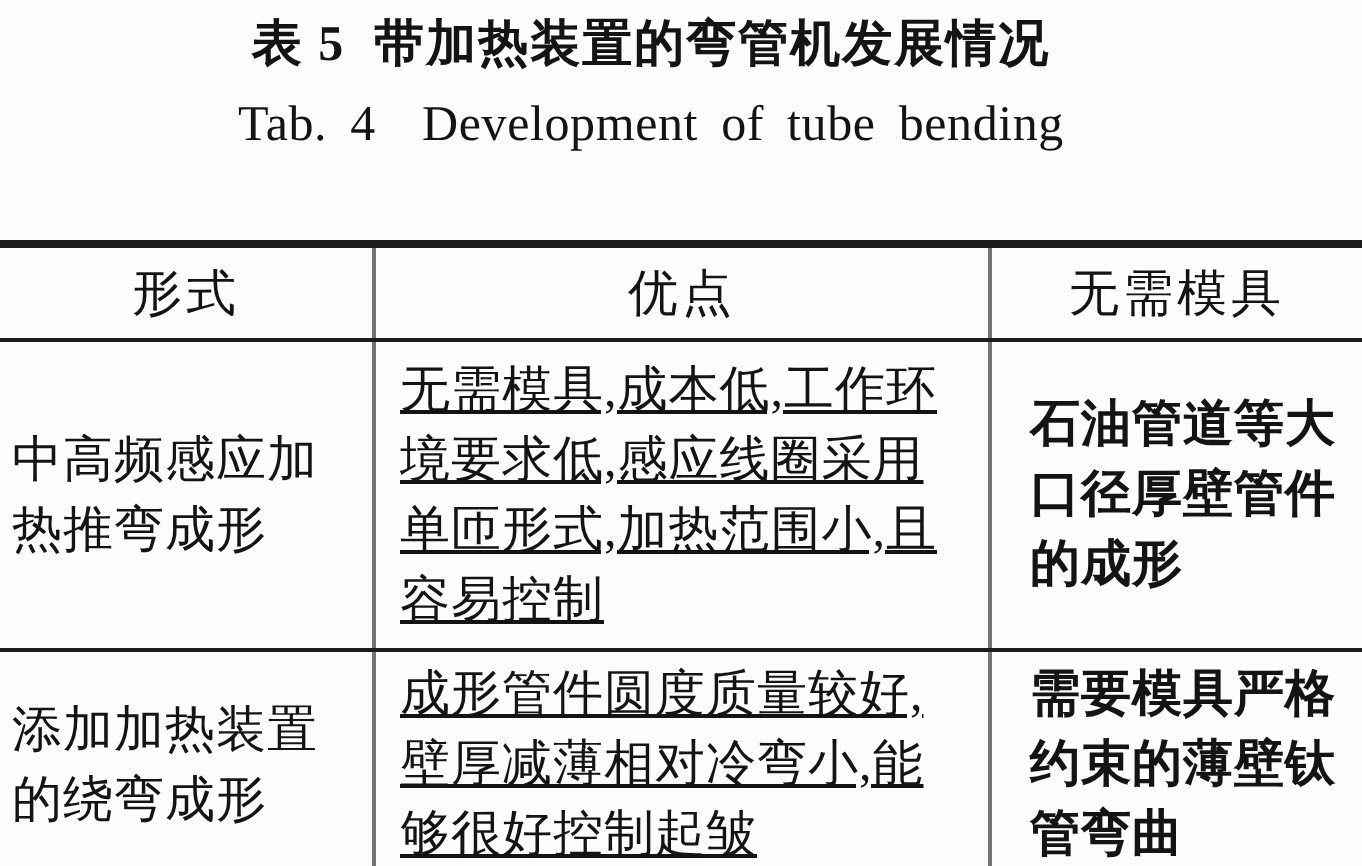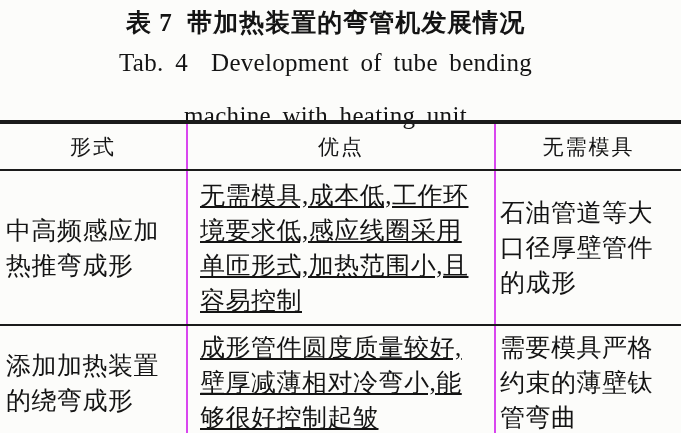--- a/index.html
+++ b/index.html
@@ -47,53 +47,52 @@
     table-layout: fixed;
     border-top: 4px solid #1b1b1b;
     border-bottom: 4px solid #1b1b1b;
     font-family: "Liberation Serif", "DejaVu Serif", serif;
   }
   col.c1 { width: 187px; }
   col.c2 { width: 308px; }
   col.c3 { width: 186px; }
   .dev-table th {
     height: 45px;
-    font-size: 21px;
+    font-size: 25px;
     font-weight: normal;
     letter-spacing: 2px;
     text-align: center;
     vertical-align: middle;
     border-bottom: 2px solid #1b1b1b;
     padding: 0;
   }
   .dev-table td {
     font-size: 25px;
     line-height: 35px;
     vertical-align: middle;
     white-space: pre-line;
     padding: 4px 0 4px 0;
     letter-spacing: 0.5px;
   }
-  .dev-table .bl { border-left: 2px solid #d946ef; }
+  .dev-table .bl { border-left: 2px solid #737373; }
   .dev-table tr.r1 td { border-bottom: 2px solid #1b1b1b; height: 145px; }
   .dev-table tr.r2 td { height: 97px; }
   .dev-table td.col1 { padding-left: 6px; }
   .dev-table td.col2 { padding-left: 12px; text-decoration: underline; }
-  .dev-table td.col3 { padding-left: 4px; }
+  .dev-table td.col3 { padding-left: 19px; font-weight: bold; }
 </style>
 </head>
 <body>
 
 <div class="page">
 
-  <div class="title-zh">表 7  带加热装置的弯管机发展情况</div>
+  <div class="title-zh">表 5  带加热装置的弯管机发展情况</div>
 
   <div class="title-en first">Tab. 4  Development of tube bending</div>
 
-  <div class="title-en">machine with heating unit</div>
 
   <table class="dev-table">
     <colgroup>
       <col class="c1">
       <col class="c2">
       <col class="c3">
     </colgroup>
     <thead>
       <tr>
         <th>形式</th>

